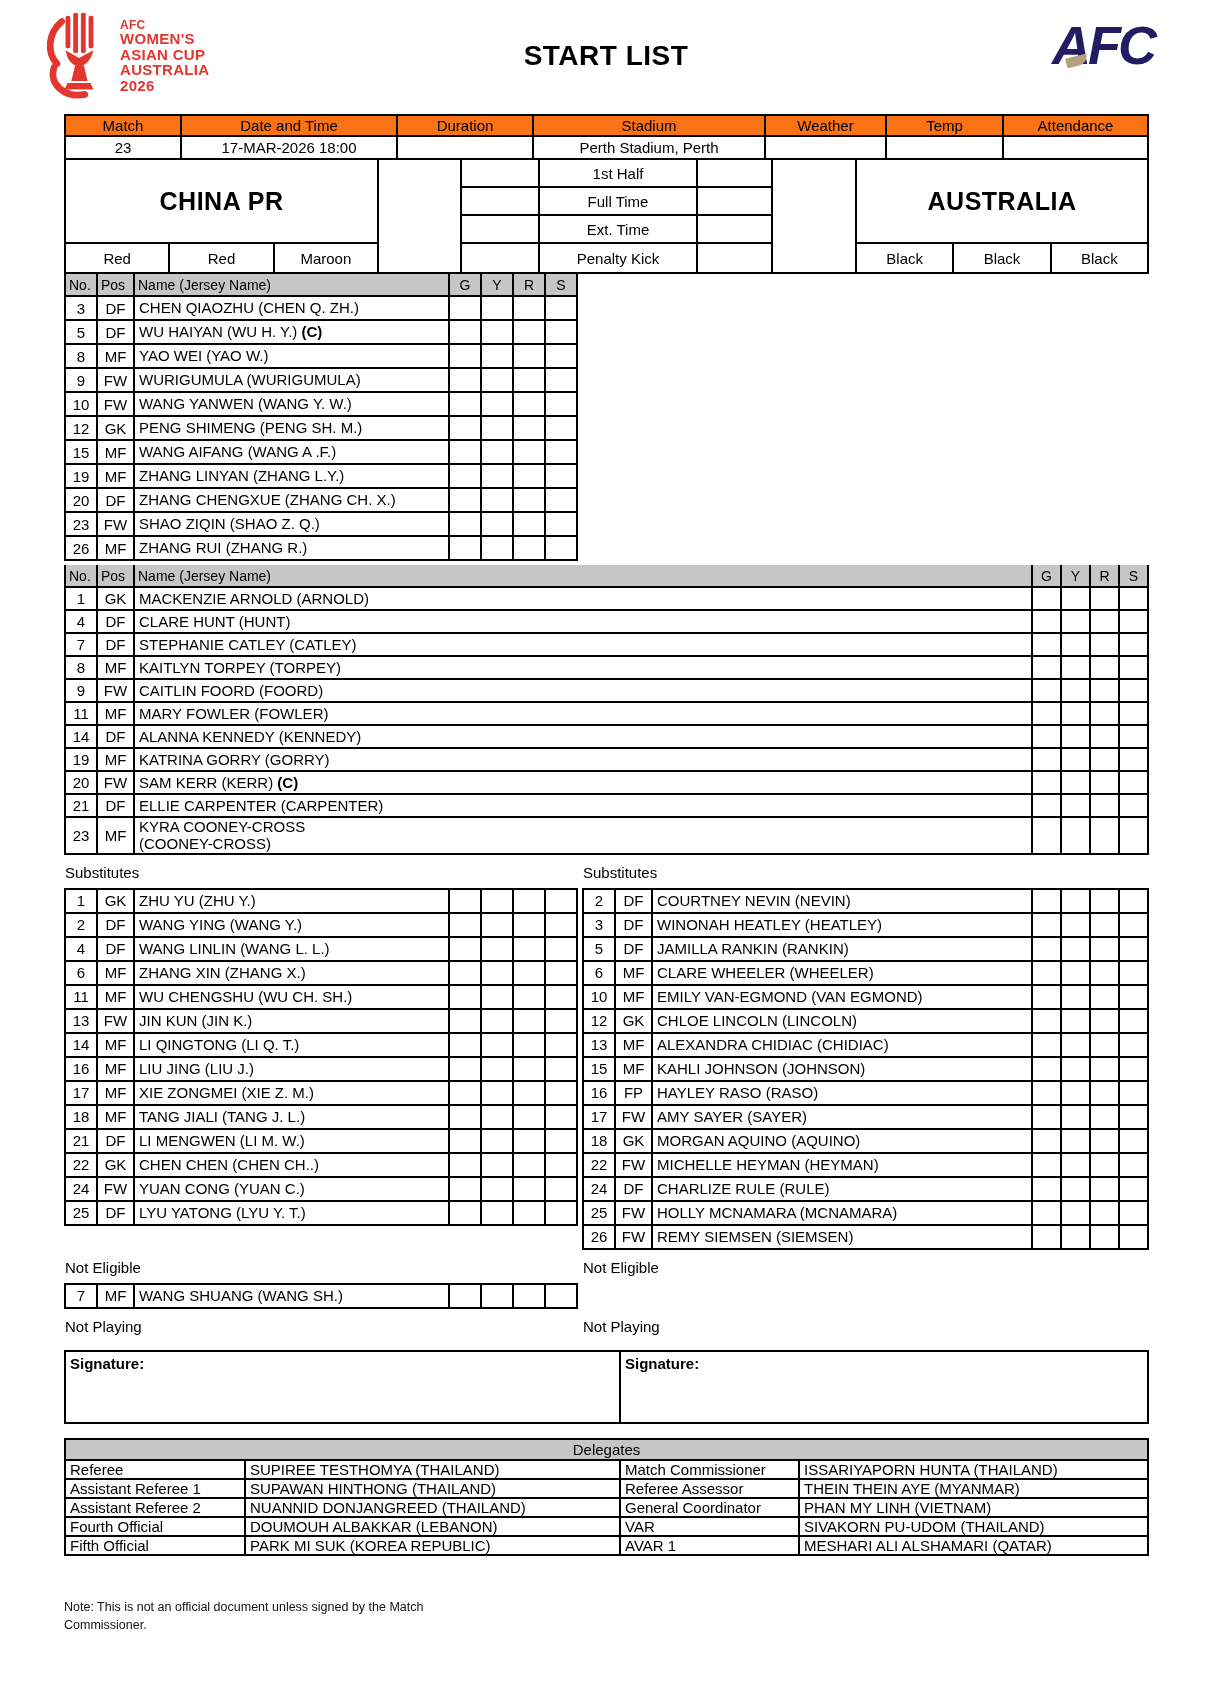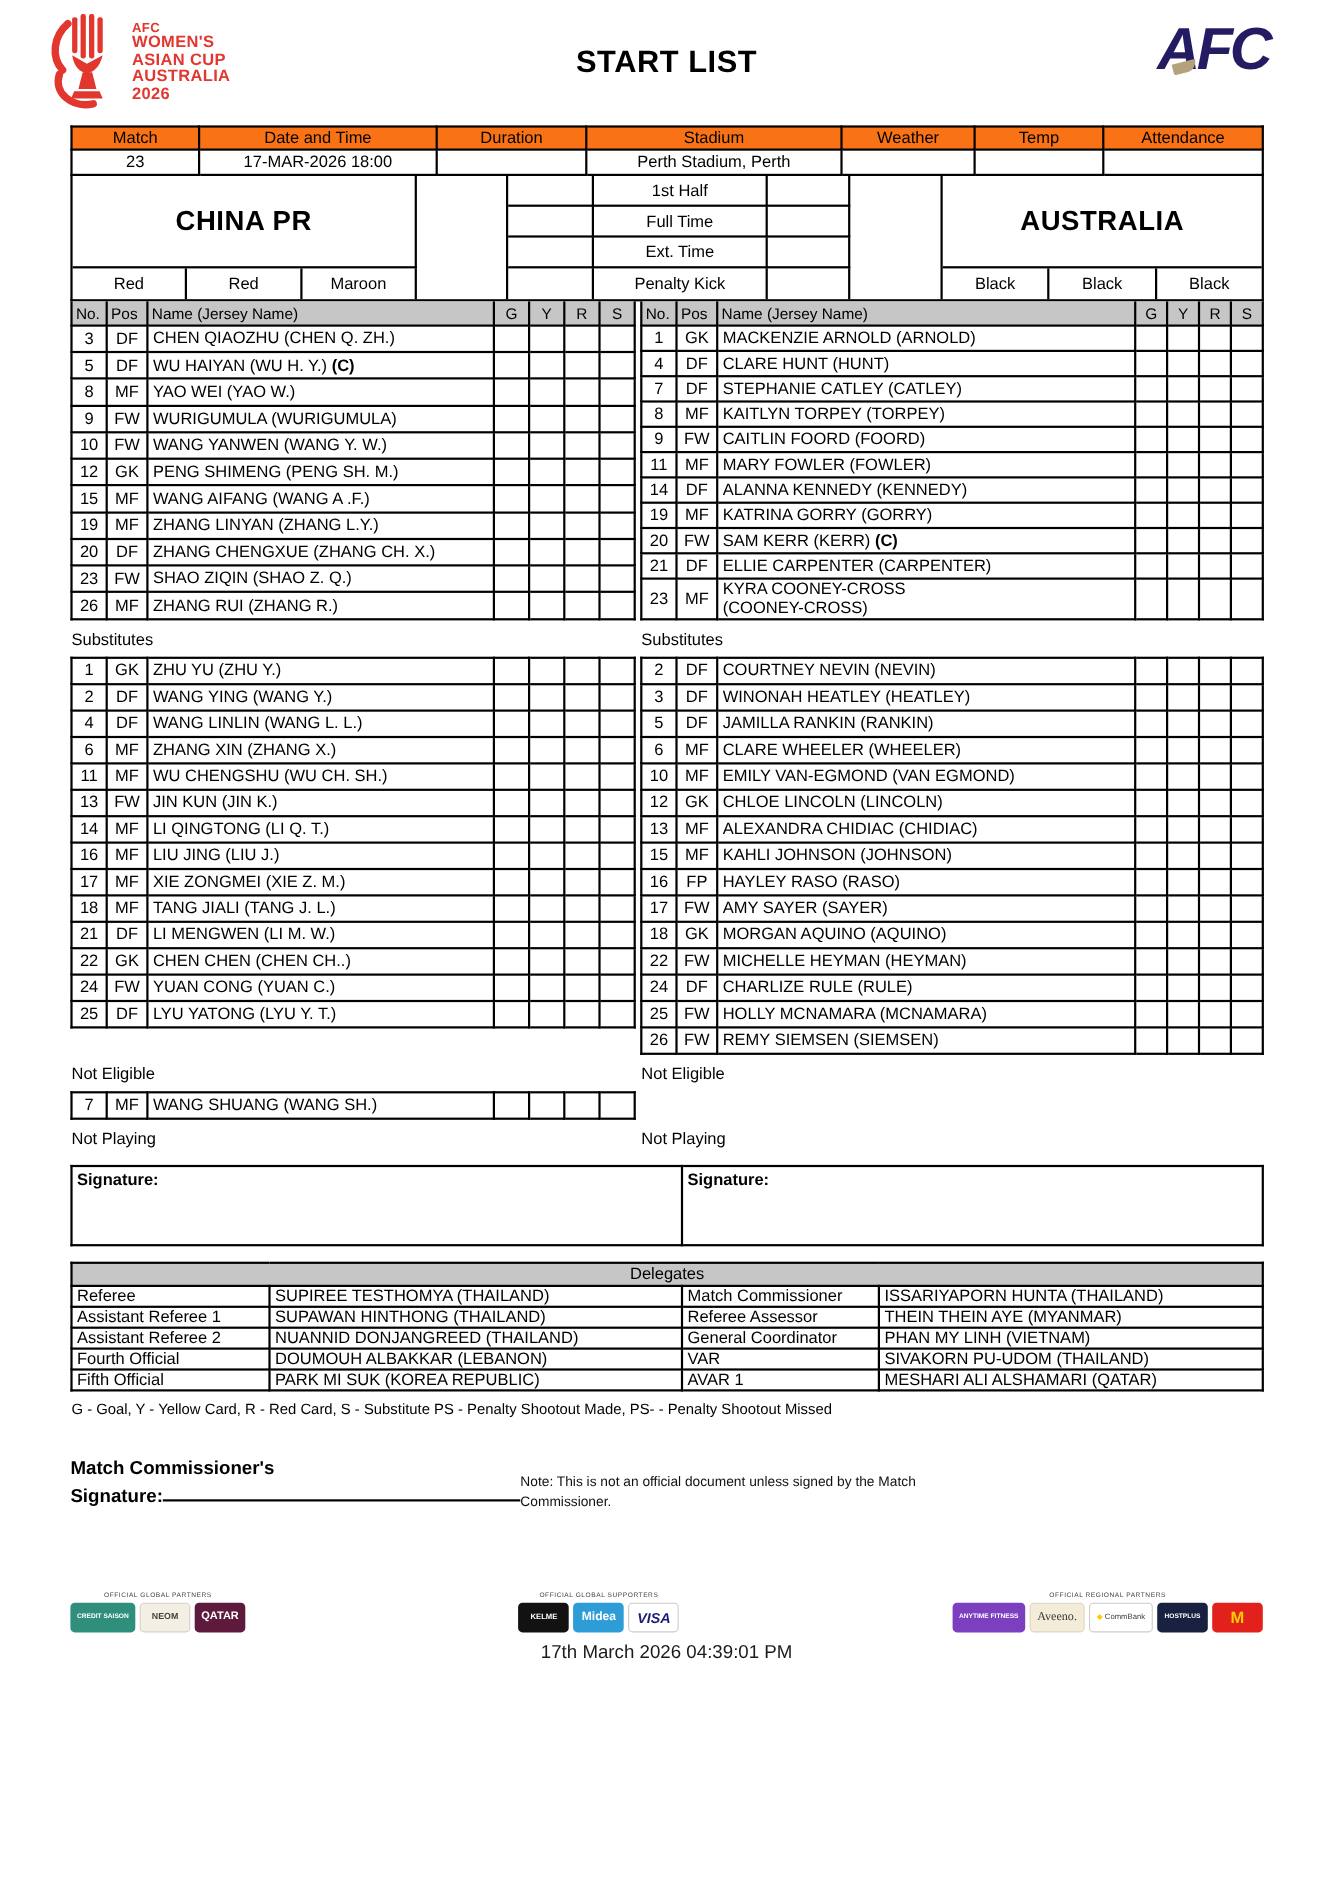--- a/index.html
+++ b/index.html
@@ -49,21 +49,21 @@
   .kit { flex: 1; display: flex; align-items: center; justify-content: center; font-size: 15px; }
   .kit + .kit { border-left: 2px solid #000; }
   .tb-spacer { }
   .tb-sp-l { grid-area: 1/2/5/3; border-right: 2px solid #000; }
   .tb-sp-r { grid-area: 1/6/5/7; border-right: 2px solid #000; }
   .tb-box, .tb-lab { border-right: 2px solid #000; border-bottom: 2px solid #000; }
   .tb-lab { display: flex; align-items: center; justify-content: center; font-size: 15px; }
   .nobb { border-bottom: none !important; }
 
   
-  .starters { display: flex; gap: 4px; width: 1085px; }
+  .starters { display: flex; gap: 4px; width: 1085px; flex-direction: column; }
   .roster { font-size: 15px; }
   .roster th { height: 22px; font-weight: normal; font-size: 14px; text-align: left;
     padding-left: 3px; background: #c6c6c6; }
   .roster th.cen { text-align: center; padding-left: 0; }
   .roster td { height: 24px; }
   .roster .c-no, .roster .c-pos { text-align: center; }
   .roster .c-name { padding-left: 4px; white-space: pre-line; line-height: 1.15; }
   .roster b { font-weight: bold; }
   .tbl-home-start { width: 514px; }
   .tbl-away-start { flex: 1; }
@@ -837,27 +837,22 @@
         </tr>
         <tr>
           <td>Fifth Official</td>
           <td>PARK MI SUK (KOREA REPUBLIC)</td>
           <td>AVAR 1</td>
           <td>MESHARI ALI ALSHAMARI (QATAR)</td>
         </tr>
       </tbody>
   </table>
 
-  <div class="legend">G - Goal, Y - Yellow Card, R - Red Card, S - Substitute PS - Penalty Shootout Made, PS- - Penalty Shootout Missed</div>
 
   <div class="commish-row">
-    <div class="commish">
-      <div>Match Commissioner's</div>
-      <div><span>Signature:</span><span class="sig-line"></span></div>
-    </div>
     <div class="note">Note: This is not an official document unless signed by the Match Commissioner.</div>
   </div>
 
   <div class="sponsors">
       <div class="sp-group">
         <div class="sp-label">OFFICIAL GLOBAL PARTNERS</div>
         <div class="sp-chips">
           <div class="sp-chip" style="background: rgb(47, 143, 124); color: rgb(255, 255, 255); font-size: 6px; font-weight: bold;">CREDIT SAISON</div>
           <div class="sp-chip" style="background: rgb(243, 239, 228); color: rgb(68, 64, 58); font-size: 8px; border: 1px solid rgb(216, 210, 194); font-weight: bold;">NEOM</div>
           <div class="sp-chip" style="background: rgb(93, 26, 61); color: rgb(255, 255, 255); font-size: 10px; font-weight: bold;">QATAR</div>

